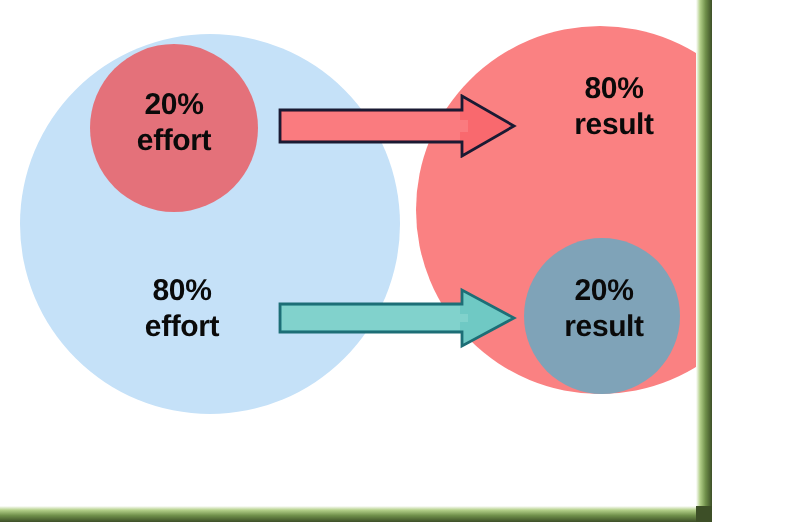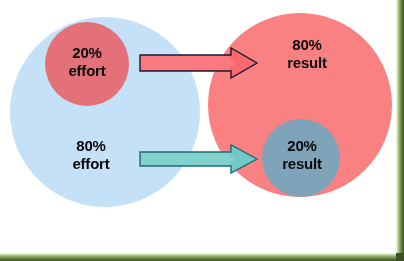--- a/index.html
+++ b/index.html
@@ -2,21 +2,21 @@
 <html><head>
 <meta charset="utf-8">
 <style>
   html, body {
     margin: 0;
     padding: 0;
     background: #ffffff;
   }
   #canvas {
     position: relative;
-    width: 404px;
+    width: 356px;
     height: 261px;
     background: #ffffff;
     overflow: hidden;
     font-family: "Liberation Sans", sans-serif;
   }
 
   
   .frame-right {
     position: absolute;
     top: 0px;

